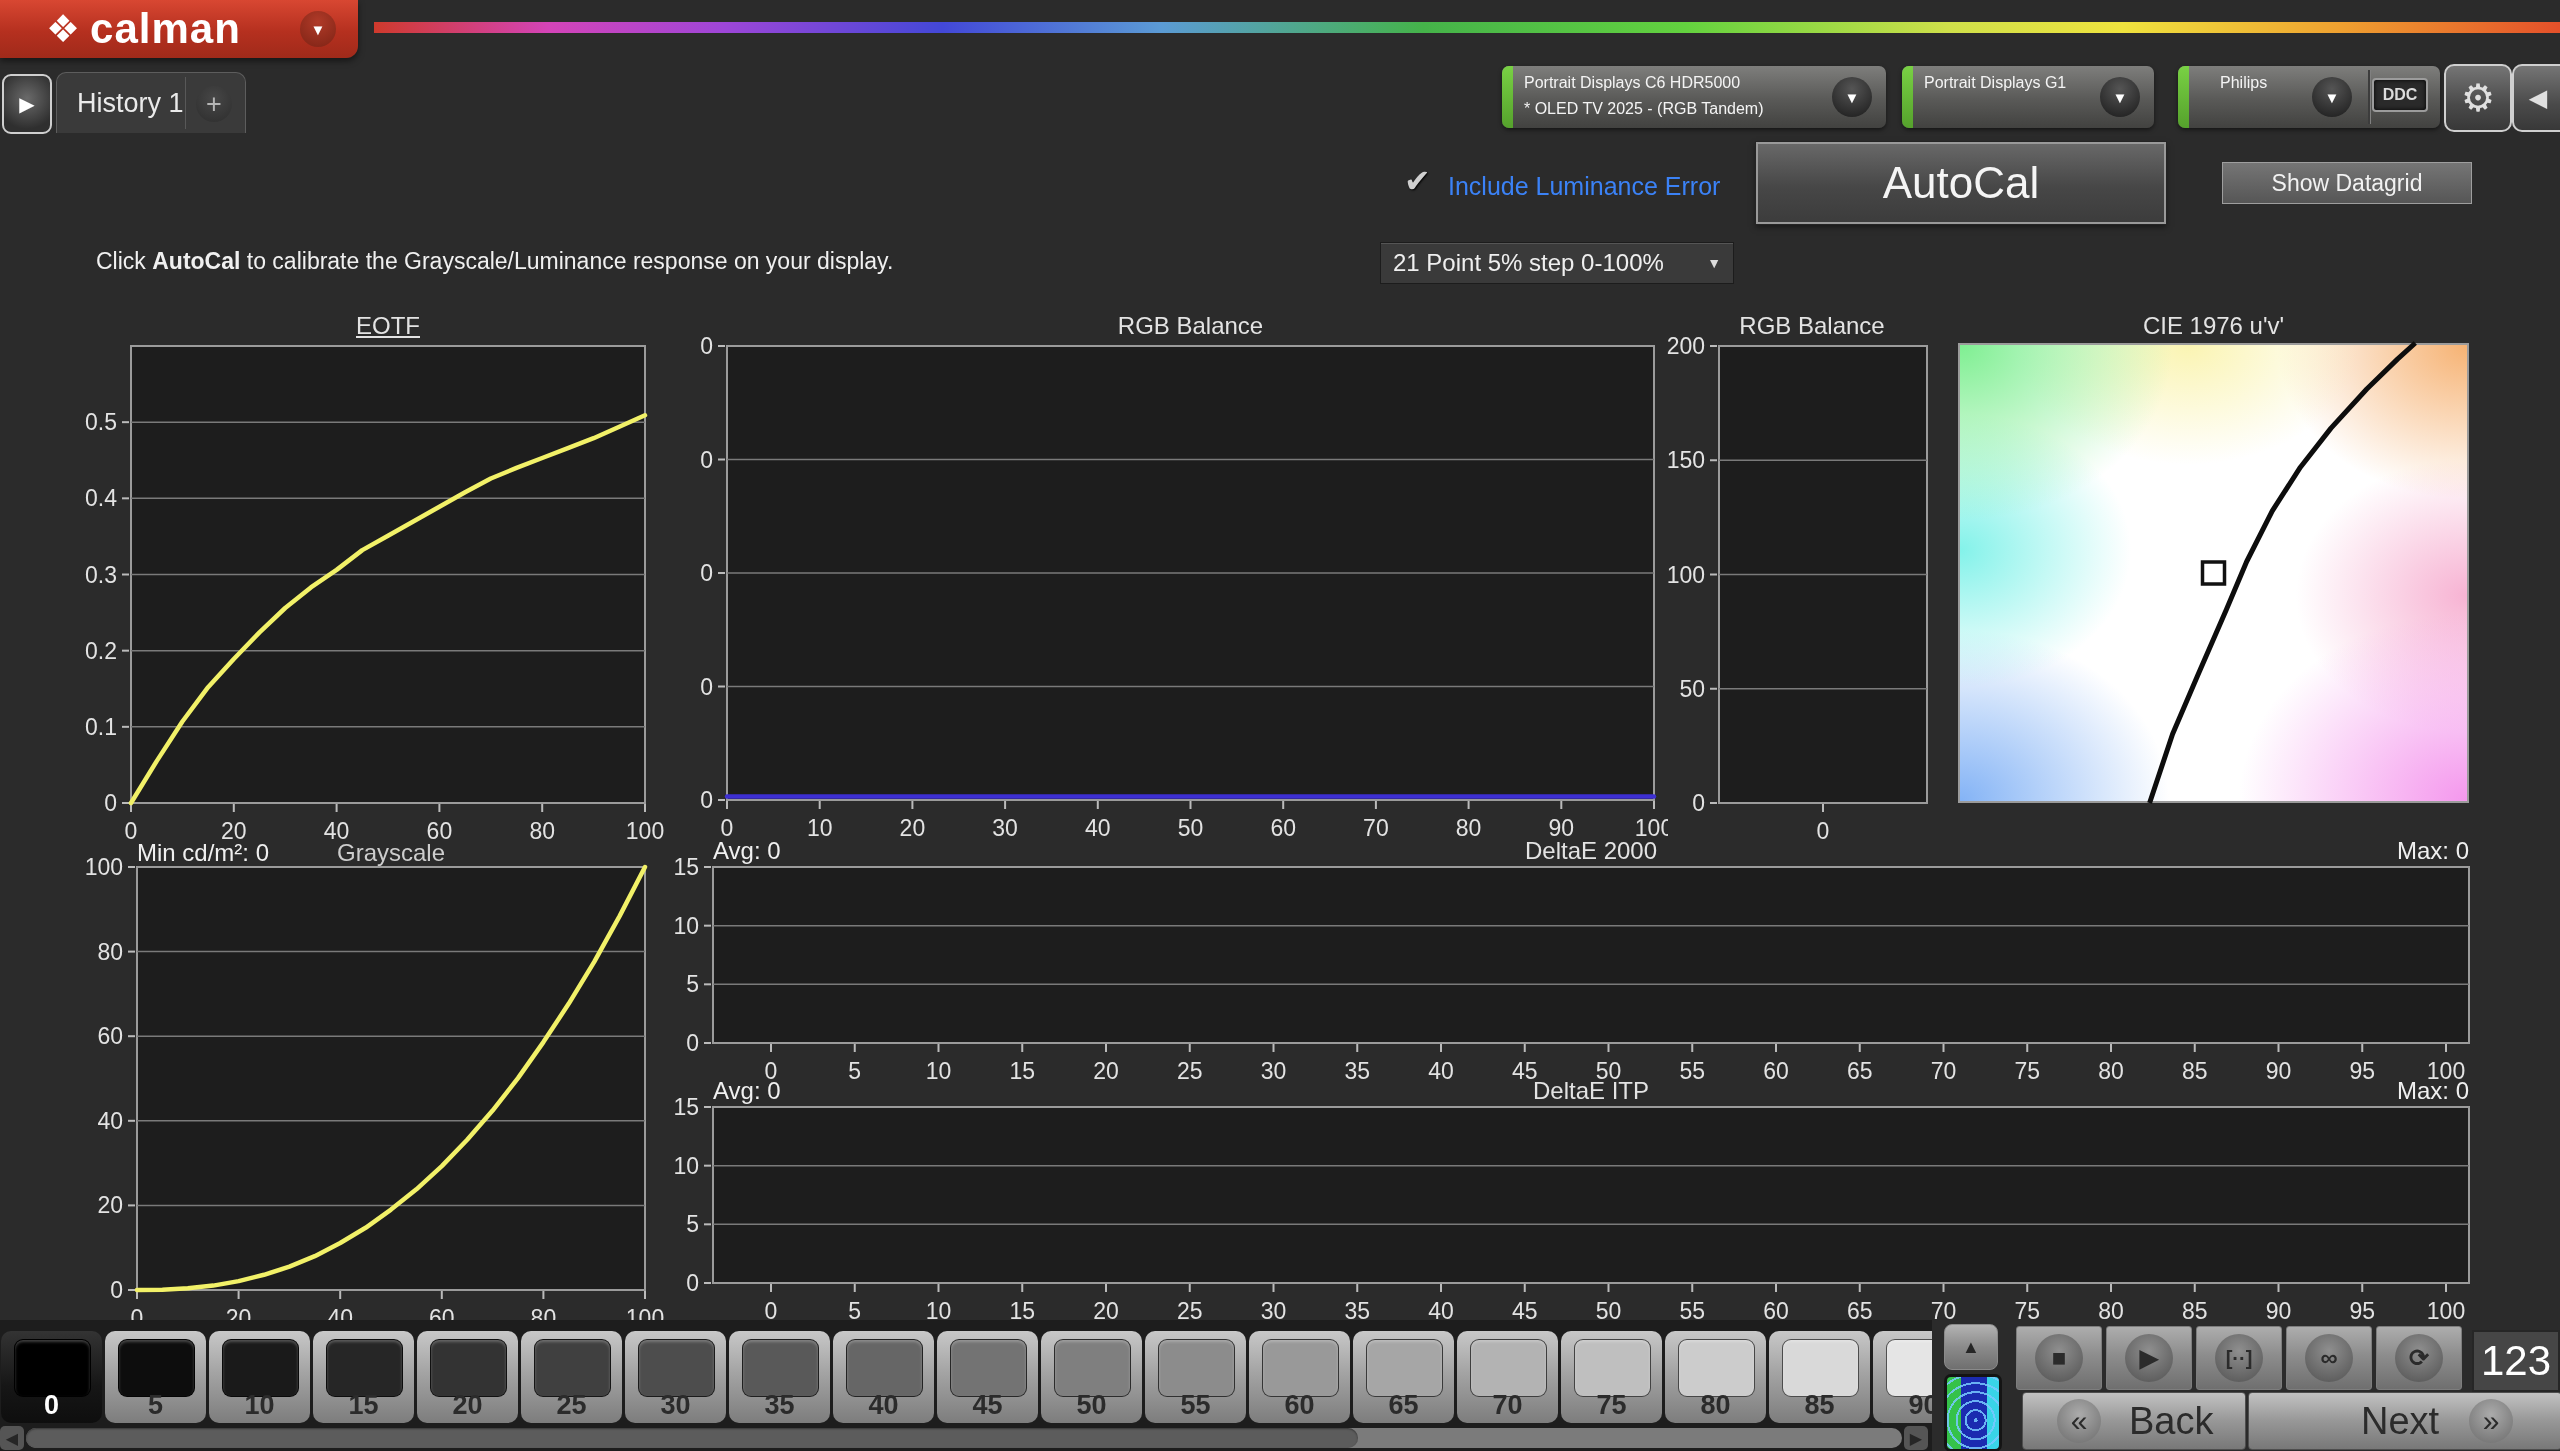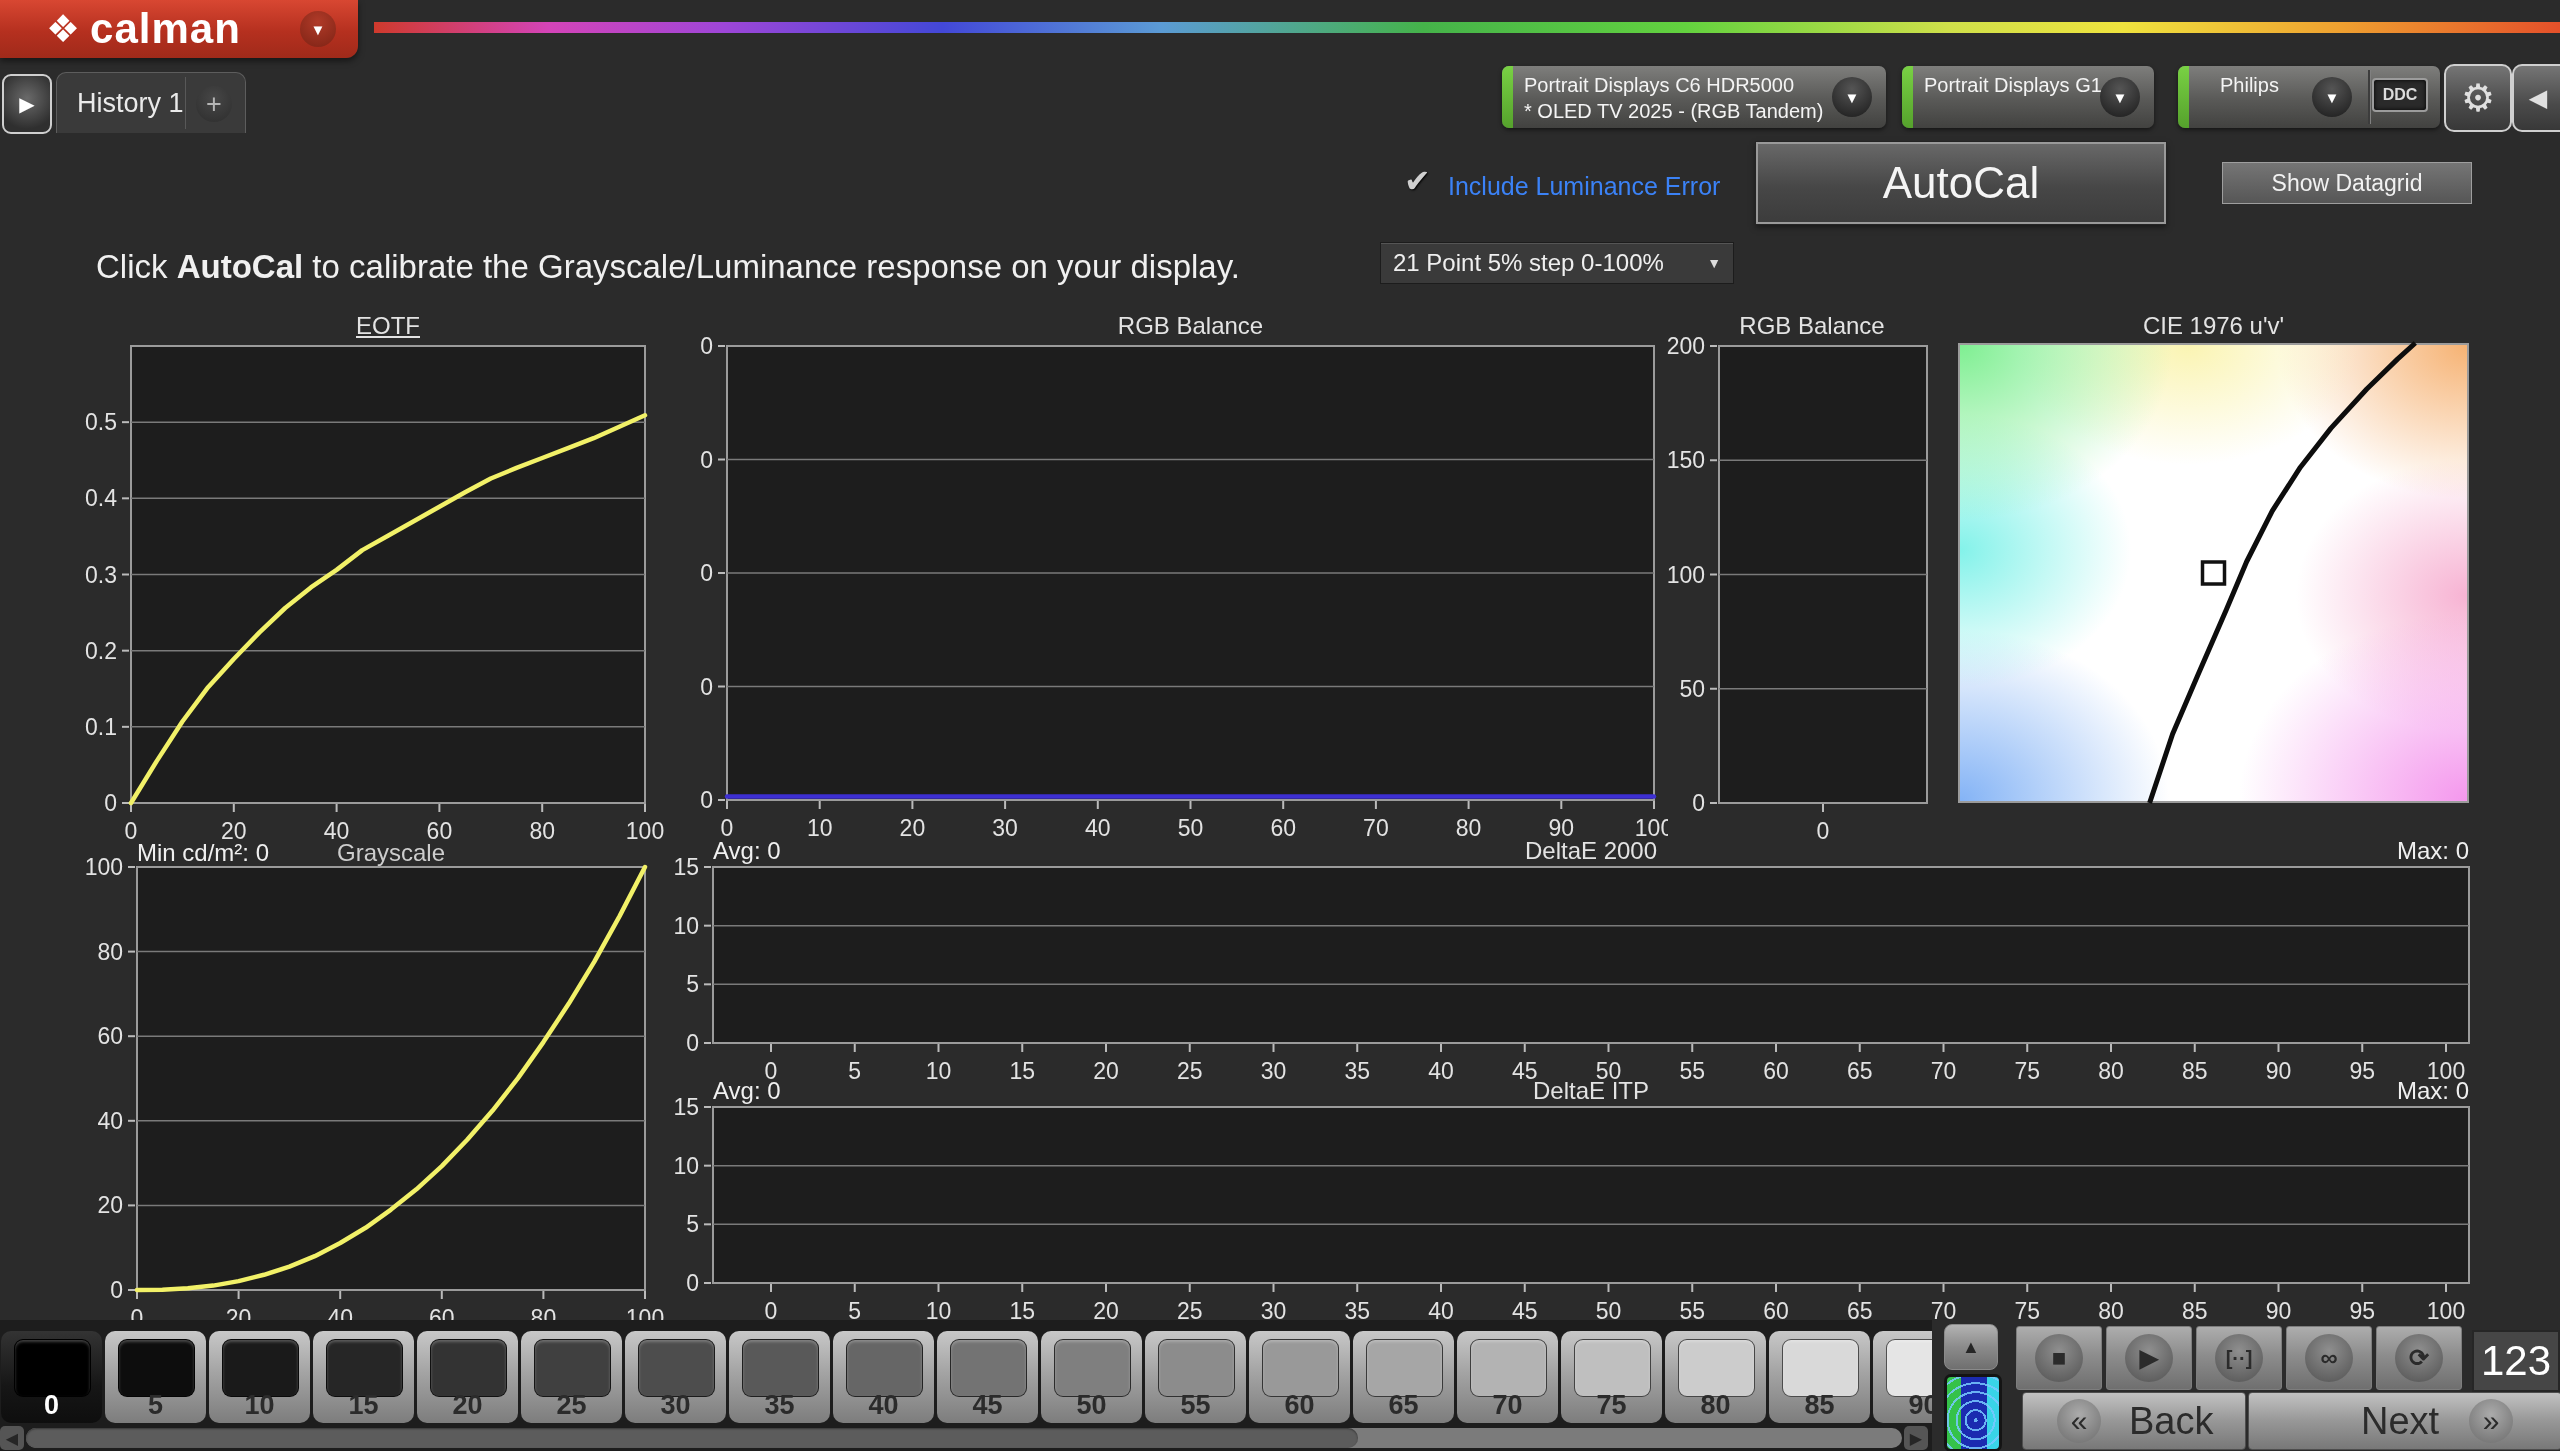--- a/index.html
+++ b/index.html
@@ -27,21 +27,21 @@
   .history-label{font-size:27px;color:#eaeaea;margin-left:20px;}
   .tab-divider{position:absolute;left:128px;top:4px;bottom:4px;width:1px;background:#585858;}
   .add-tab{position:absolute;left:139px;top:13px;width:36px;height:36px;border-radius:50%;
     background:radial-gradient(circle at 50% 35%,#474747,#2d2d2d);color:#b5b5b5;font-size:27px;
     display:flex;align-items:center;justify-content:center;}
 
   .dev-select{top:66px;height:62px;border-radius:7px;background:linear-gradient(#7e7e7c,#595957 55%,#424240);
     box-shadow:0 2px 4px rgba(0,0,0,.5);}
   .dev-stripe{position:absolute;left:0;top:0;bottom:0;width:11px;border-radius:7px 0 0 7px;
     background:linear-gradient(#79d144,#55a12c);}
-  .dev-line{position:absolute;left:22px;font-size:20px;color:#f4f4f4;white-space:nowrap;}
+  .dev-line{position:absolute;left:22px;font-size:16px;color:#f4f4f4;white-space:nowrap;}
   .dev-caret{position:absolute;width:40px;height:40px;border-radius:50%;top:11px;
     background:radial-gradient(circle at 50% 30%,#555,#262626 80%);color:#fff;font-size:15px;
     display:flex;align-items:center;justify-content:center;}
   .dev-divider{position:absolute;top:4px;bottom:4px;width:2px;background:#3c3c3c;border-right:1px solid #808080;}
   .ddc{position:absolute;right:12px;top:12px;width:56px;height:38px;}
   .ddc-screen{width:52px;height:30px;border:2px solid #9c9c9c;border-radius:4px;background:#2a2a2a;
     box-shadow:inset 0 0 4px #000;display:flex;align-items:center;justify-content:center;
     font-size:16px;font-weight:bold;color:#dcdcdc;}
   .ddc-stand{width:16px;height:5px;background:#1e1e1e;margin:0 auto;}
   .sq-btn{top:64px;height:64px;border-radius:10px;background:linear-gradient(#757575,#4a4a4a 60%,#383838);
@@ -50,21 +50,21 @@
   
   .page-title{left:88px;top:146px;font-size:54px;color:#f2f2f2;}
   .chk{left:1404px;top:162px;font-size:32px;color:#cfcfcf;text-shadow:1px 1px 2px #000;}
   .chk-label{left:1448px;top:172px;font-size:25px;color:#3b82f6;}
   .autocal{left:1756px;top:142px;width:406px;height:78px;
     background:linear-gradient(#686868,#474747 55%,#3c3c3c);border:2px solid #999;
     box-shadow:0 0 0 1px #242424,0 3px 6px rgba(0,0,0,.5);display:flex;align-items:center;justify-content:center;
     font-size:44px;color:#f5f5f5;}
   .show-grid{left:2222px;top:162px;width:248px;height:40px;background:linear-gradient(#757575,#565656);
     border:1px solid #9e9e9e;display:flex;align-items:center;justify-content:center;font-size:23px;color:#f2f2f2;}
-  .instruction{left:96px;top:248px;font-size:33px;color:#f0f0f0;}
+  .instruction{left:96px;top:248px;font-size:23px;color:#f0f0f0;}
   .point-select{left:1380px;top:242px;width:352px;height:40px;background:#3a3a3a;border:1px solid #1c1c1c;
     box-shadow:inset 0 1px 0 #555;display:flex;align-items:center;font-size:24px;color:#efefef;}
   .point-select .lbl{margin-left:12px;}
   .point-select .caret{position:absolute;right:12px;font-size:14px;color:#dcdcdc;}
 
   
   .chart{position:absolute;}
   .chart svg{position:absolute;left:0;top:0;overflow:visible;}
   .clip svg{overflow:hidden;}
   .chart-title{position:absolute;font-size:24px;color:#e3e3e3;text-align:center;}

